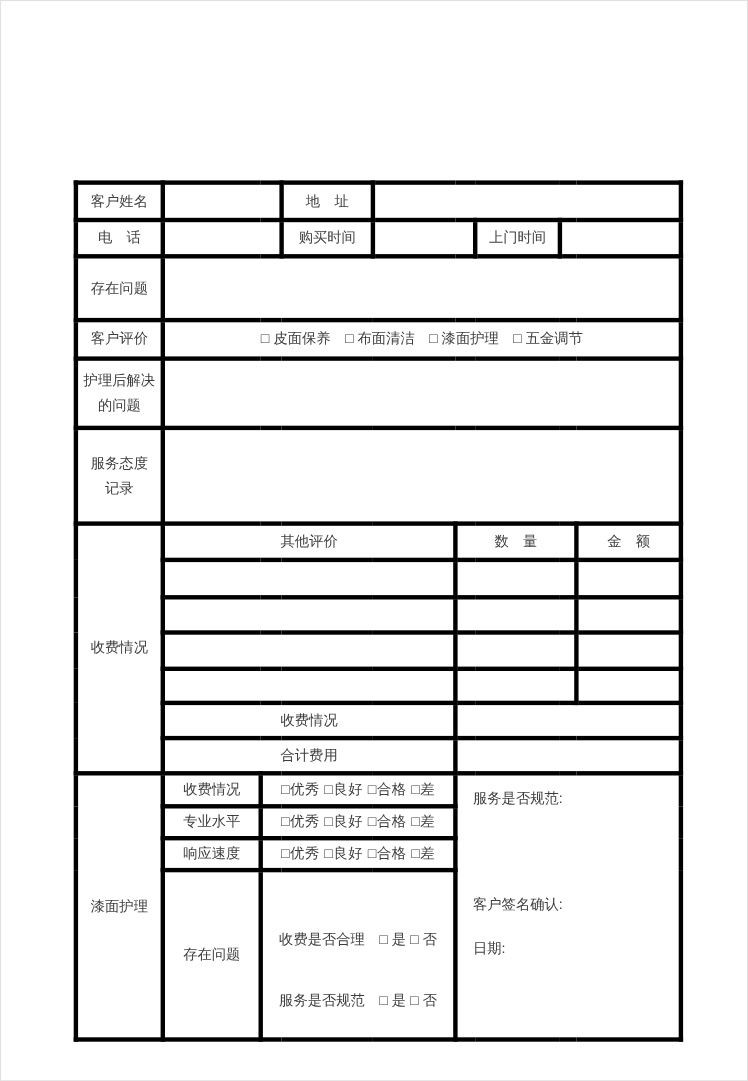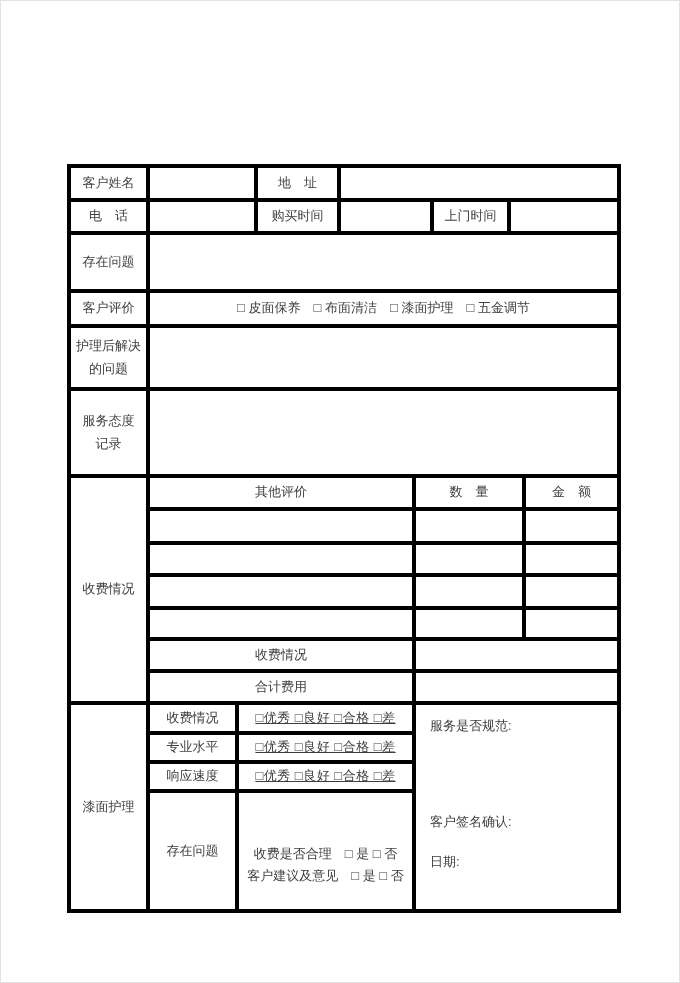--- a/index.html
+++ b/index.html
@@ -18,23 +18,23 @@
     border-collapse:collapse;table-layout:fixed;
     font-size:13px;
   }
   table.form td{
     border:4px solid #000000;
     text-align:center;vertical-align:middle;
     padding:0;line-height:1.7;white-space:pre-line;
     overflow:hidden;
   }
   td.opts{text-align:left;padding-left:44px;}
-  td.rating{letter-spacing:0.5px;text-decoration:underline;}
+  td.rating{letter-spacing:0.5px;}
   td.other-cell{vertical-align:middle;}
-  .other-lines{display:flex;flex-direction:column;justify-content:center;height:100%;margin-top:28px;}
+  .other-lines{display:flex;flex-direction:column;justify-content:center;gap:34px;height:100%;margin-top:28px;}
   td.sugg{position:relative;text-align:left;vertical-align:top;}
   .sugg-line{position:absolute;left:14px;white-space:nowrap;}
   .sugg-1{top:10px;}
   .sugg-2{top:106px;}
   .sugg-3{top:146px;}
 </style>
 </head>
 <body>
 
 <div class="page">
@@ -146,20 +146,20 @@
     </tr>
     <tr style="height:29px">
       <td>响应速度</td>
       <td colspan="3" class="rating">□优秀 □良好 □合格 □差</td>
     </tr>
     <tr style="height:96px">
       <td>存在问题</td>
       <td colspan="3" class="other-cell">
         <div class="other-lines">
           <div>收费是否合理　□ 是 □ 否</div>
-          <div>客户建议及意见　□ 是 □ 否</div>
+          <div>服务是否规范　□ 是 □ 否</div>
         </div>
       </td>
     </tr>
   </tbody>
     </table>
 
 </div>
 
 </body></html>

